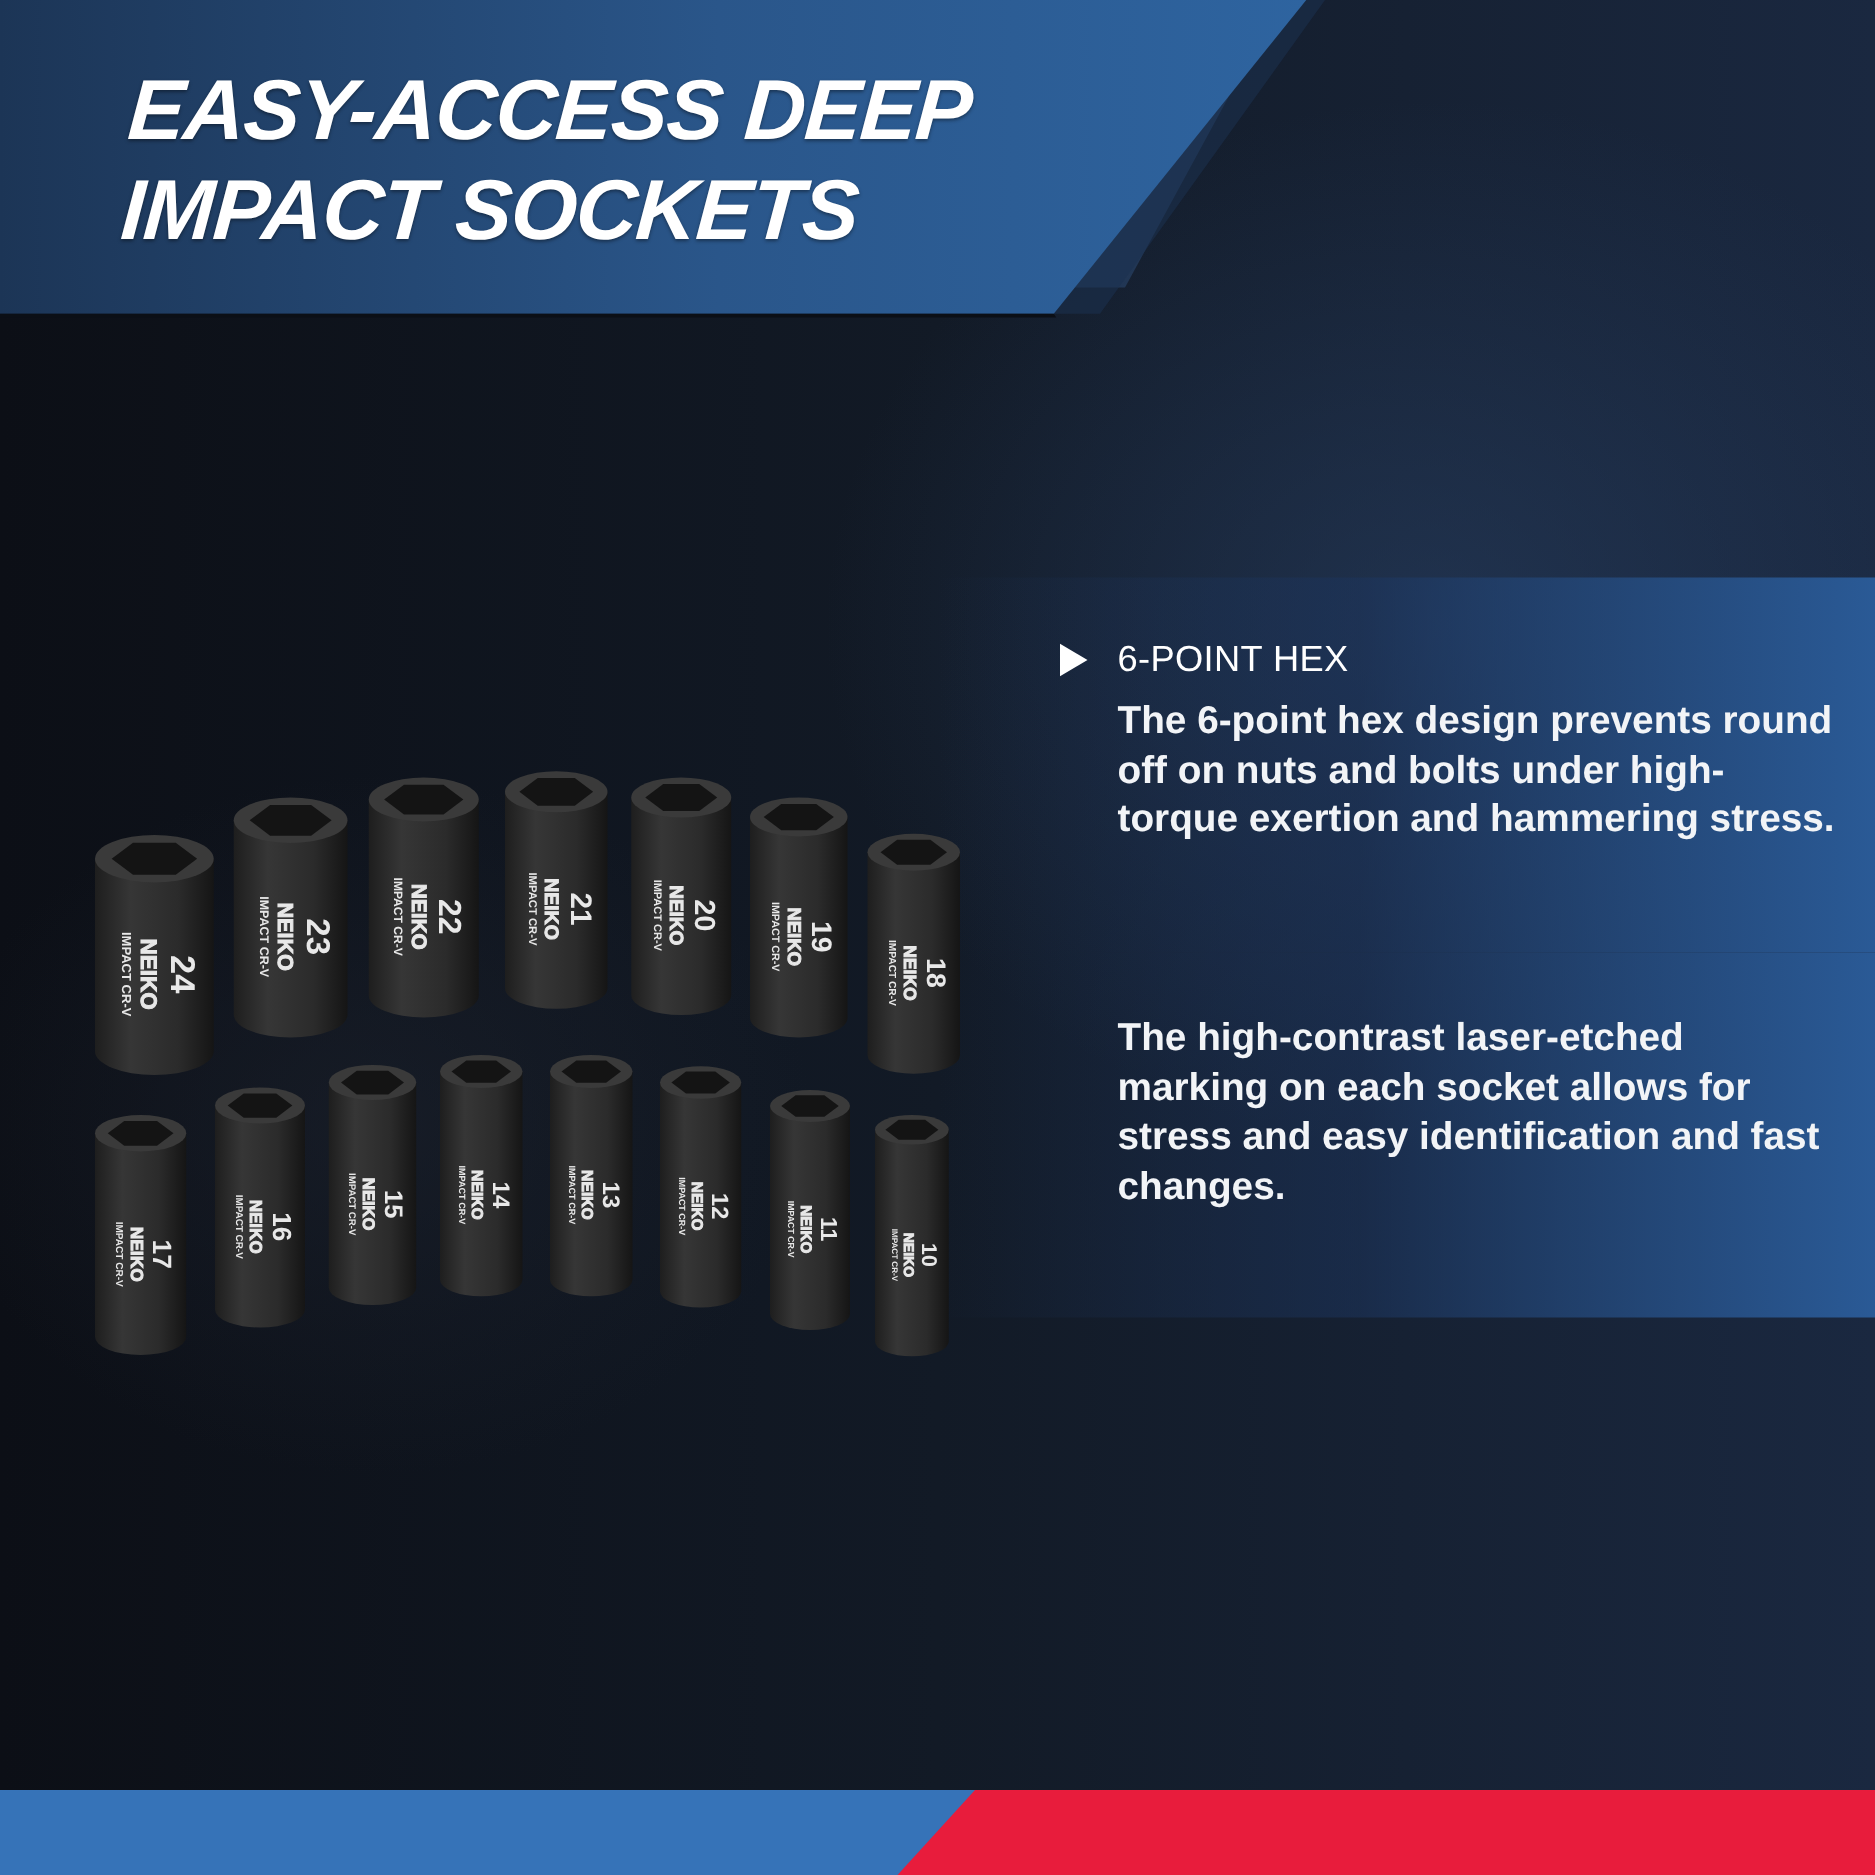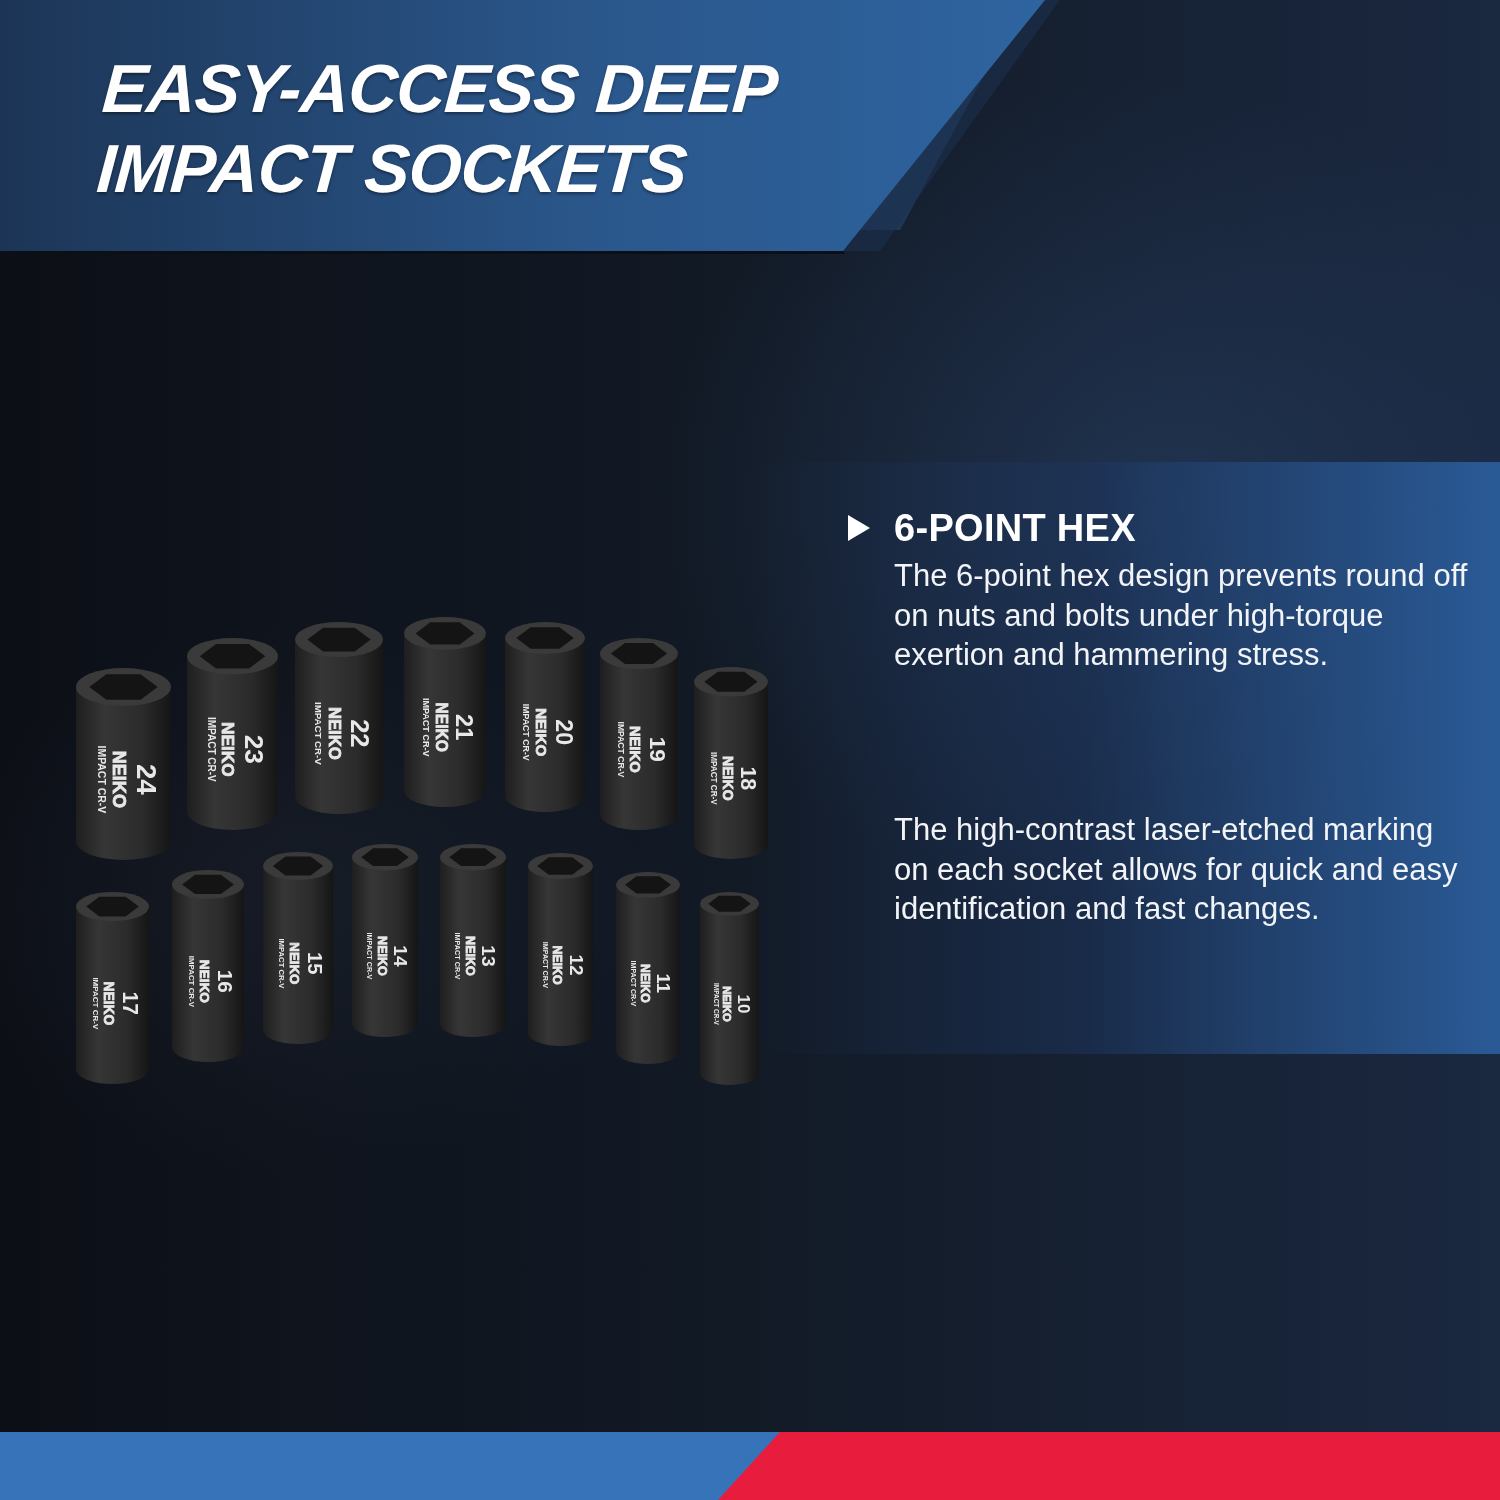--- a/index.html
+++ b/index.html
@@ -14,22 +14,22 @@
   .banner { position:absolute; left:0; top:0; width:1500px; height:255px; }
   .title { position:absolute; left:100px; top:48px; margin:0; color:#fff; font-weight:900; font-style:italic;
     font-size:68px; line-height:80px; letter-spacing:-1px; text-transform:uppercase; transform:skewX(-4deg);
     text-shadow:0 2px 3px rgba(0,0,0,0.4); }
   .band { position:absolute; left:750px; width:750px; }
   .band1 { top:462px; height:300px; background:linear-gradient(90deg, rgba(14,20,32,0) 0%, rgba(28,52,92,0.55) 45%, #2a5a96 100%); }
   .band2 { top:762px; height:292px; background:linear-gradient(90deg, rgba(14,20,32,0) 0%, rgba(28,52,92,0.55) 45%, #2a5a96 100%); }
   .feature { position:absolute; left:848px; width:620px; color:#fff; }
   .feature .head { display:flex; align-items:center; height:40px; }
   .tri { width:0; height:0; border-top:13px solid transparent; border-bottom:13px solid transparent; border-left:22px solid #fff; margin-right:24px; }
-  .feature h2 { margin:0; font-size:38px; font-weight:700; letter-spacing:0.3px; }
-  .feature p { margin:8px 0 0 46px; font-size:31px; line-height:39.5px; color:#f2f4f7; font-weight:400; }
+  .feature h2 { margin:0; font-size:29px; font-weight:400; letter-spacing:0.3px; }
+  .feature p { margin:8px 0 0 46px; font-size:31px; line-height:39.5px; color:#f2f4f7; font-weight:700; }
   .f1 { top:508px; }
   .f2 { top:802px; }
   .sockets { position:absolute; left:0; top:0; width:800px; height:1400px; }
   .socket-label { fill:#e8e8e8; font-family:"Liberation Sans", sans-serif; font-weight:700; }
   .footer-blue { position:absolute; left:0; top:1432px; width:1500px; height:68px; }
 </style>
 </head>
 <body>
 
 <div class="stage">
@@ -64,21 +64,21 @@
 
   <div class="feature f1">
     <div class="head">
       <span class="tri"></span>
       <h2>6-POINT HEX</h2>
     </div>
     <p>The 6-point hex design prevents round off on nuts and bolts under high-torque exertion and hammering stress.</p>
   </div>
 
   <div class="feature f2">
-    <p>The high-contrast laser-etched marking on each socket allows for quick and easy identification and fast changes.</p>
+    <p>The high-contrast laser-etched marking on each socket allows for stress and easy identification and fast changes.</p>
   </div>
 
   <svg class="sockets" viewBox="0 0 800 1400" width="800" height="1400">
     <defs>
       <linearGradient id="body" x1="0" y1="0" x2="1" y2="0">
         <stop offset="0" stop-color="#1e1e1e"></stop>
         <stop offset="0.3" stop-color="#363636"></stop>
         <stop offset="0.7" stop-color="#2b2b2b"></stop>
         <stop offset="1" stop-color="#151515"></stop>
       </linearGradient>

